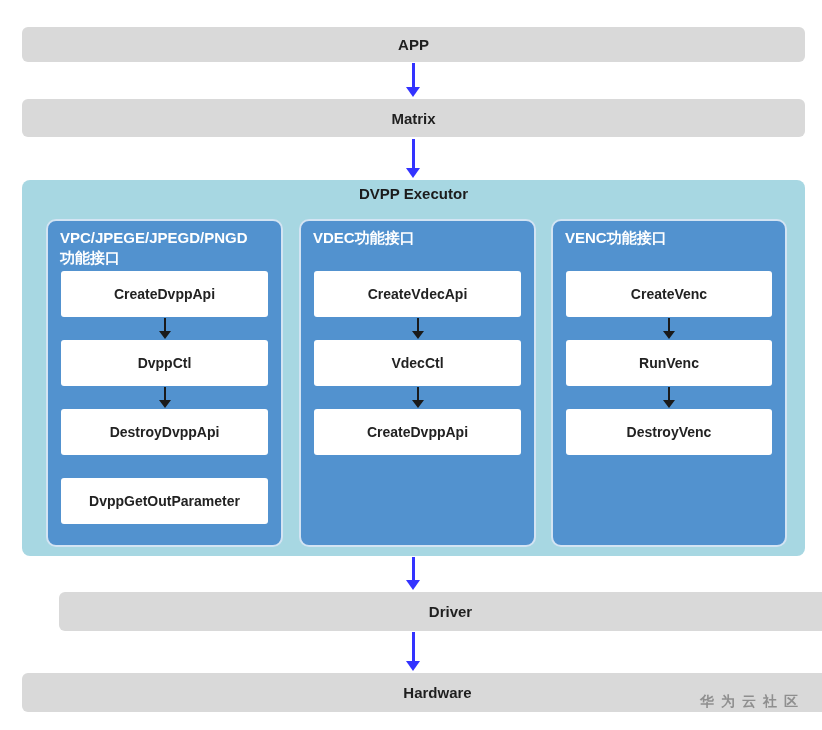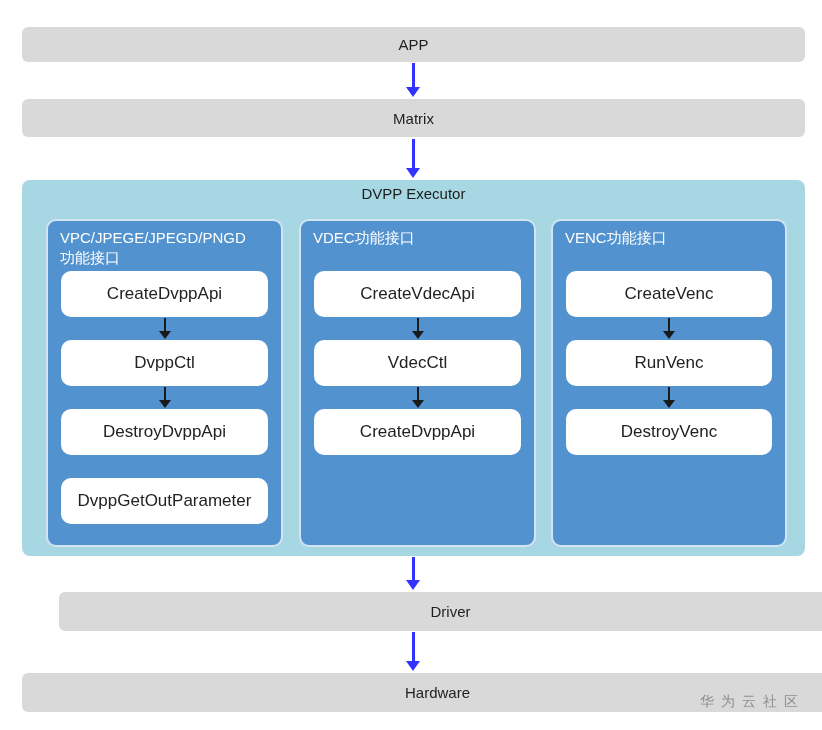--- a/index.html
+++ b/index.html
@@ -1,18 +1,18 @@
 <!DOCTYPE html>
 <html><head>
 <meta charset="utf-8">
 <style>
   html,body{margin:0;padding:0;background:#ffffff;}
   .canvas{
     position:relative;width:822px;height:730px;background:#ffffff;
-    font-family:"Liberation Sans","DejaVu Sans",sans-serif;overflow:hidden;
+    font-family:"Liberation Sans","DejaVu Sans",sans-serif;overflow:hidden;font-weight:bold;
   }
   
   .bar{
     position:absolute;left:22px;width:783px;background:#d9d9d9;border-radius:6px;
     display:flex;align-items:center;justify-content:center;
     font-size:15px;color:#1f1f1f;
   }
   #bar-app{top:27px;height:35px;}
   #bar-matrix{top:99px;height:38px;}
   #bar-driver{top:592px;height:39px;margin-left:37px;}
@@ -45,23 +45,23 @@
     background:#5292cf;border:2px solid rgba(255,255,255,0.75);border-radius:10px;
   }
   #col-vpc{left:24px;}
   #col-vdec{left:277px;}
   #col-venc{left:529px;width:236px;}
   .col-title{
     position:absolute;top:7px;left:0;width:100%;
     color:#ffffff;font-size:15px;line-height:1.3;padding-left:12px;
   }
   .api-box{
-    position:absolute;left:13px;right:13px;height:46px;background:#ffffff;border-radius:10px;
+    position:absolute;left:13px;right:13px;height:46px;background:#ffffff;border-radius:3px;
     display:flex;align-items:center;justify-content:center;
-    font-size:17px;color:#222222;
+    font-size:14px;color:#222222;
   }
   .b1{top:50px;} .b2{top:119px;} .b3{top:188px;} .b4{top:257px;}
   
   .barrow{position:absolute;left:50%;margin-left:-6px;width:12px;height:21px;}
   .barrow .stem{position:absolute;left:5px;top:0;bottom:7px;width:2px;background:#1a1a1a;}
   .barrow .head{
     position:absolute;left:0;bottom:0;width:0;height:0;
     border-left:6px solid transparent;border-right:6px solid transparent;
     border-top:8px solid #1a1a1a;
   }

